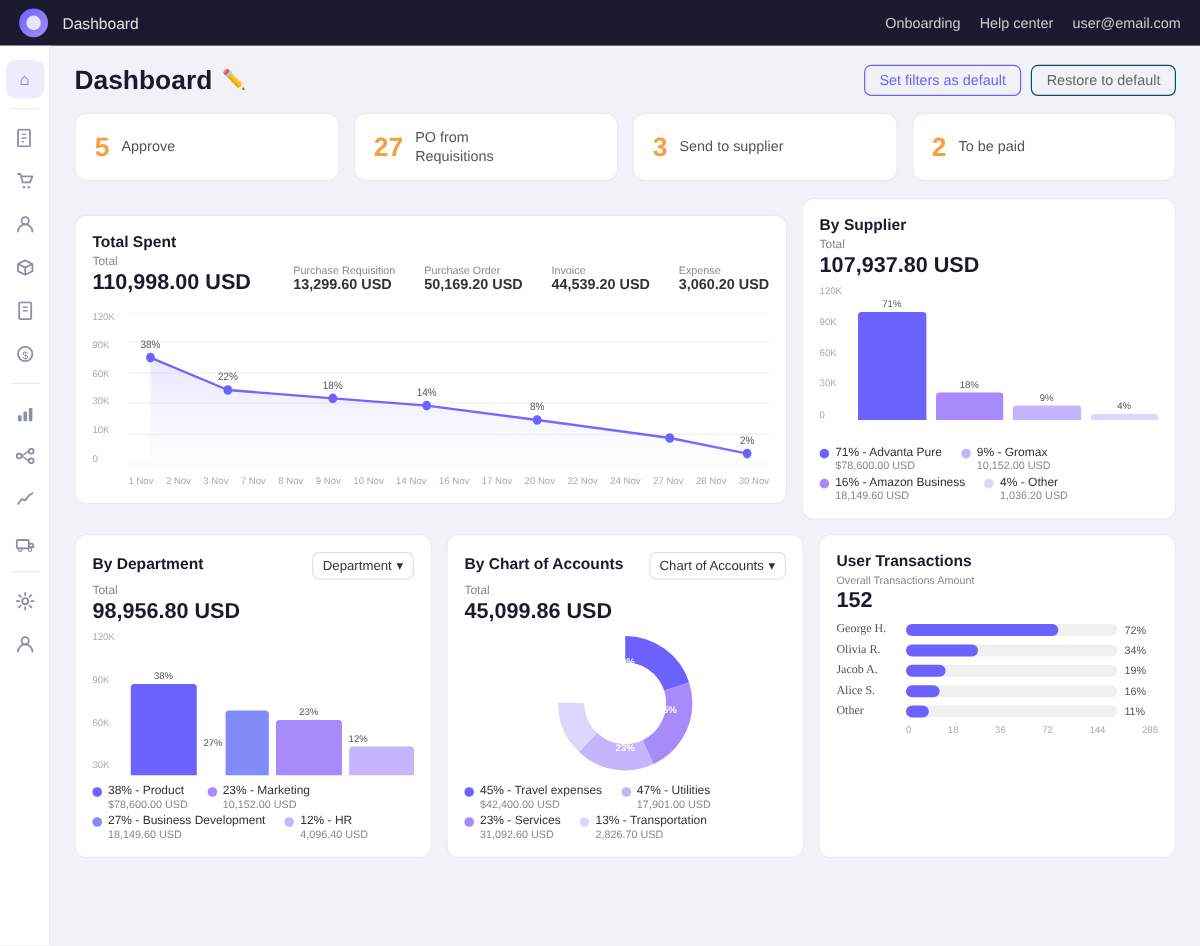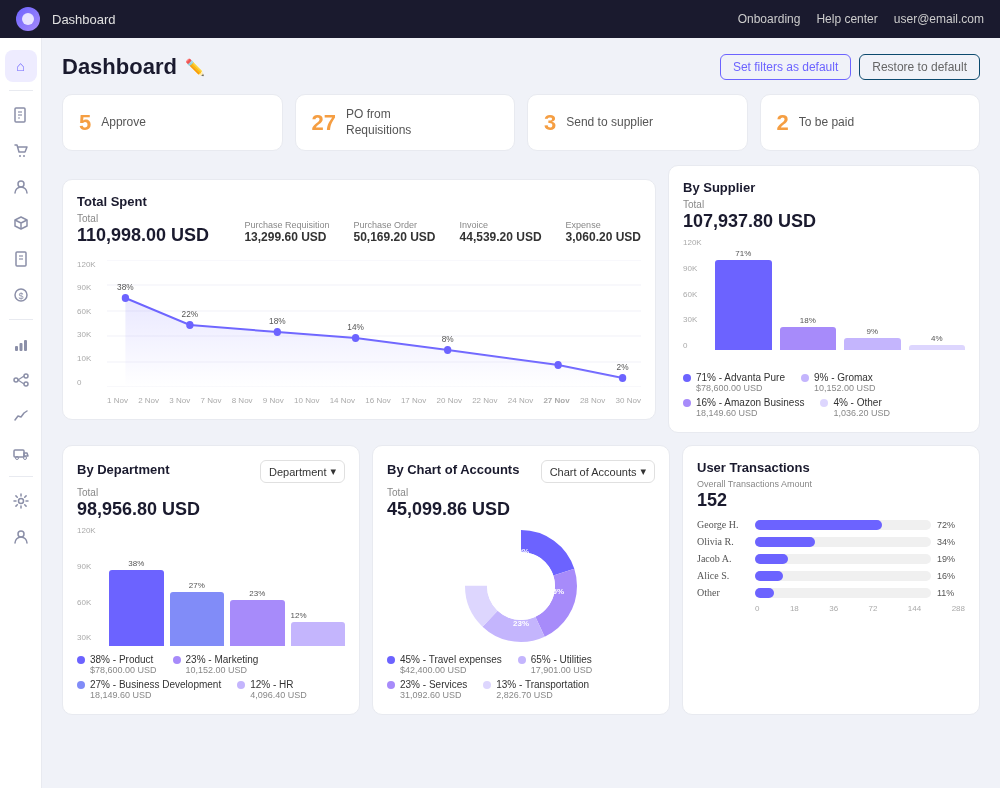--- a/index.html
+++ b/index.html
@@ -298,21 +298,21 @@
             <span style="font-size:8px;color:#aaa;">7 Nov</span>
             <span style="font-size:8px;color:#aaa;">8 Nov</span>
             <span style="font-size:8px;color:#aaa;">9 Nov</span>
             <span style="font-size:8px;color:#aaa;">10 Nov</span>
             <span style="font-size:8px;color:#aaa;">14 Nov</span>
             <span style="font-size:8px;color:#aaa;">16 Nov</span>
             <span style="font-size:8px;color:#aaa;">17 Nov</span>
             <span style="font-size:8px;color:#aaa;">20 Nov</span>
             <span style="font-size:8px;color:#aaa;">22 Nov</span>
             <span style="font-size:8px;color:#aaa;">24 Nov</span>
-            <span style="font-size:8px;color:#aaa;font-weight:bold;">27 Nov</span>
+            <span style="font-size:8px;color:#aaa;">27 Nov</span>
             <span style="font-size:8px;color:#aaa;">28 Nov</span>
             <span style="font-size:8px;color:#aaa;">30 Nov</span>
           </div>
         </div>
       </div>
 
       <div class="chart-card chart-card-side">
         <div class="chart-title">By Supplier</div>
         <div class="chart-total-label">Total</div>
         <div class="chart-total-val">107,937.80 USD</div>
@@ -395,21 +395,21 @@
             <span style="font-size:8px;color:#aaa;">120K</span>
             <span style="font-size:8px;color:#aaa;">90K</span>
             <span style="font-size:8px;color:#aaa;">60K</span>
             <span style="font-size:8px;color:#aaa;">30K</span>
           </div>
           <div style="position:absolute;left:32px;right:0;top:0;bottom:0;display:flex;align-items:flex-end;gap:6px;">
             <div style="flex:1;display:flex;flex-direction:column;align-items:center;gap:2px;">
               <span style="font-size:8px;color:#555;">38%</span>
               <div style="width:100%;height:76px;background:#6c63ff;border-radius:3px 3px 0 0;"></div>
             </div>
-            <div style="flex:1;display:flex;flex-direction:column;align-items:center;gap:2px;">
+            <div style="flex:1;display:flex;flex-direction:row;align-items:center;gap:2px;">
               <span style="font-size:8px;color:#555;">27%</span>
               <div style="width:100%;height:54px;background:#818cf8;border-radius:3px 3px 0 0;"></div>
             </div>
             <div style="flex:1;display:flex;flex-direction:column;align-items:center;gap:2px;">
               <span style="font-size:8px;color:#555;">23%</span>
               <div style="width:100%;height:46px;background:#a78bfa;border-radius:3px 3px 0 0;"></div>
             </div>
             <div style="flex:1;display:flex;flex-direction:column;gap:2px;">
               <span style="font-size:8px;color:#555;">12%</span>
               <div style="width:100%;height:24px;background:#c4b5fd;border-radius:3px 3px 0 0;"></div>
@@ -478,21 +478,21 @@
           <div class="legend-item">
             <div class="legend-dot" style="background:#6c63ff;"></div>
             <div>
               <div class="legend-text">45% - Travel expenses</div>
               <div class="legend-sub">$42,400.00 USD</div>
             </div>
           </div>
           <div class="legend-item">
             <div class="legend-dot" style="background:#c4b5fd;"></div>
             <div>
-              <div class="legend-text">65% - Utilities</div>
+              <div class="legend-text">47% - Utilities</div>
               <div class="legend-sub">17,901.00 USD</div>
             </div>
           </div>
           <div class="legend-item">
             <div class="legend-dot" style="background:#a78bfa;"></div>
             <div>
               <div class="legend-text">23% - Services</div>
               <div class="legend-sub">31,092.60 USD</div>
             </div>
           </div>

